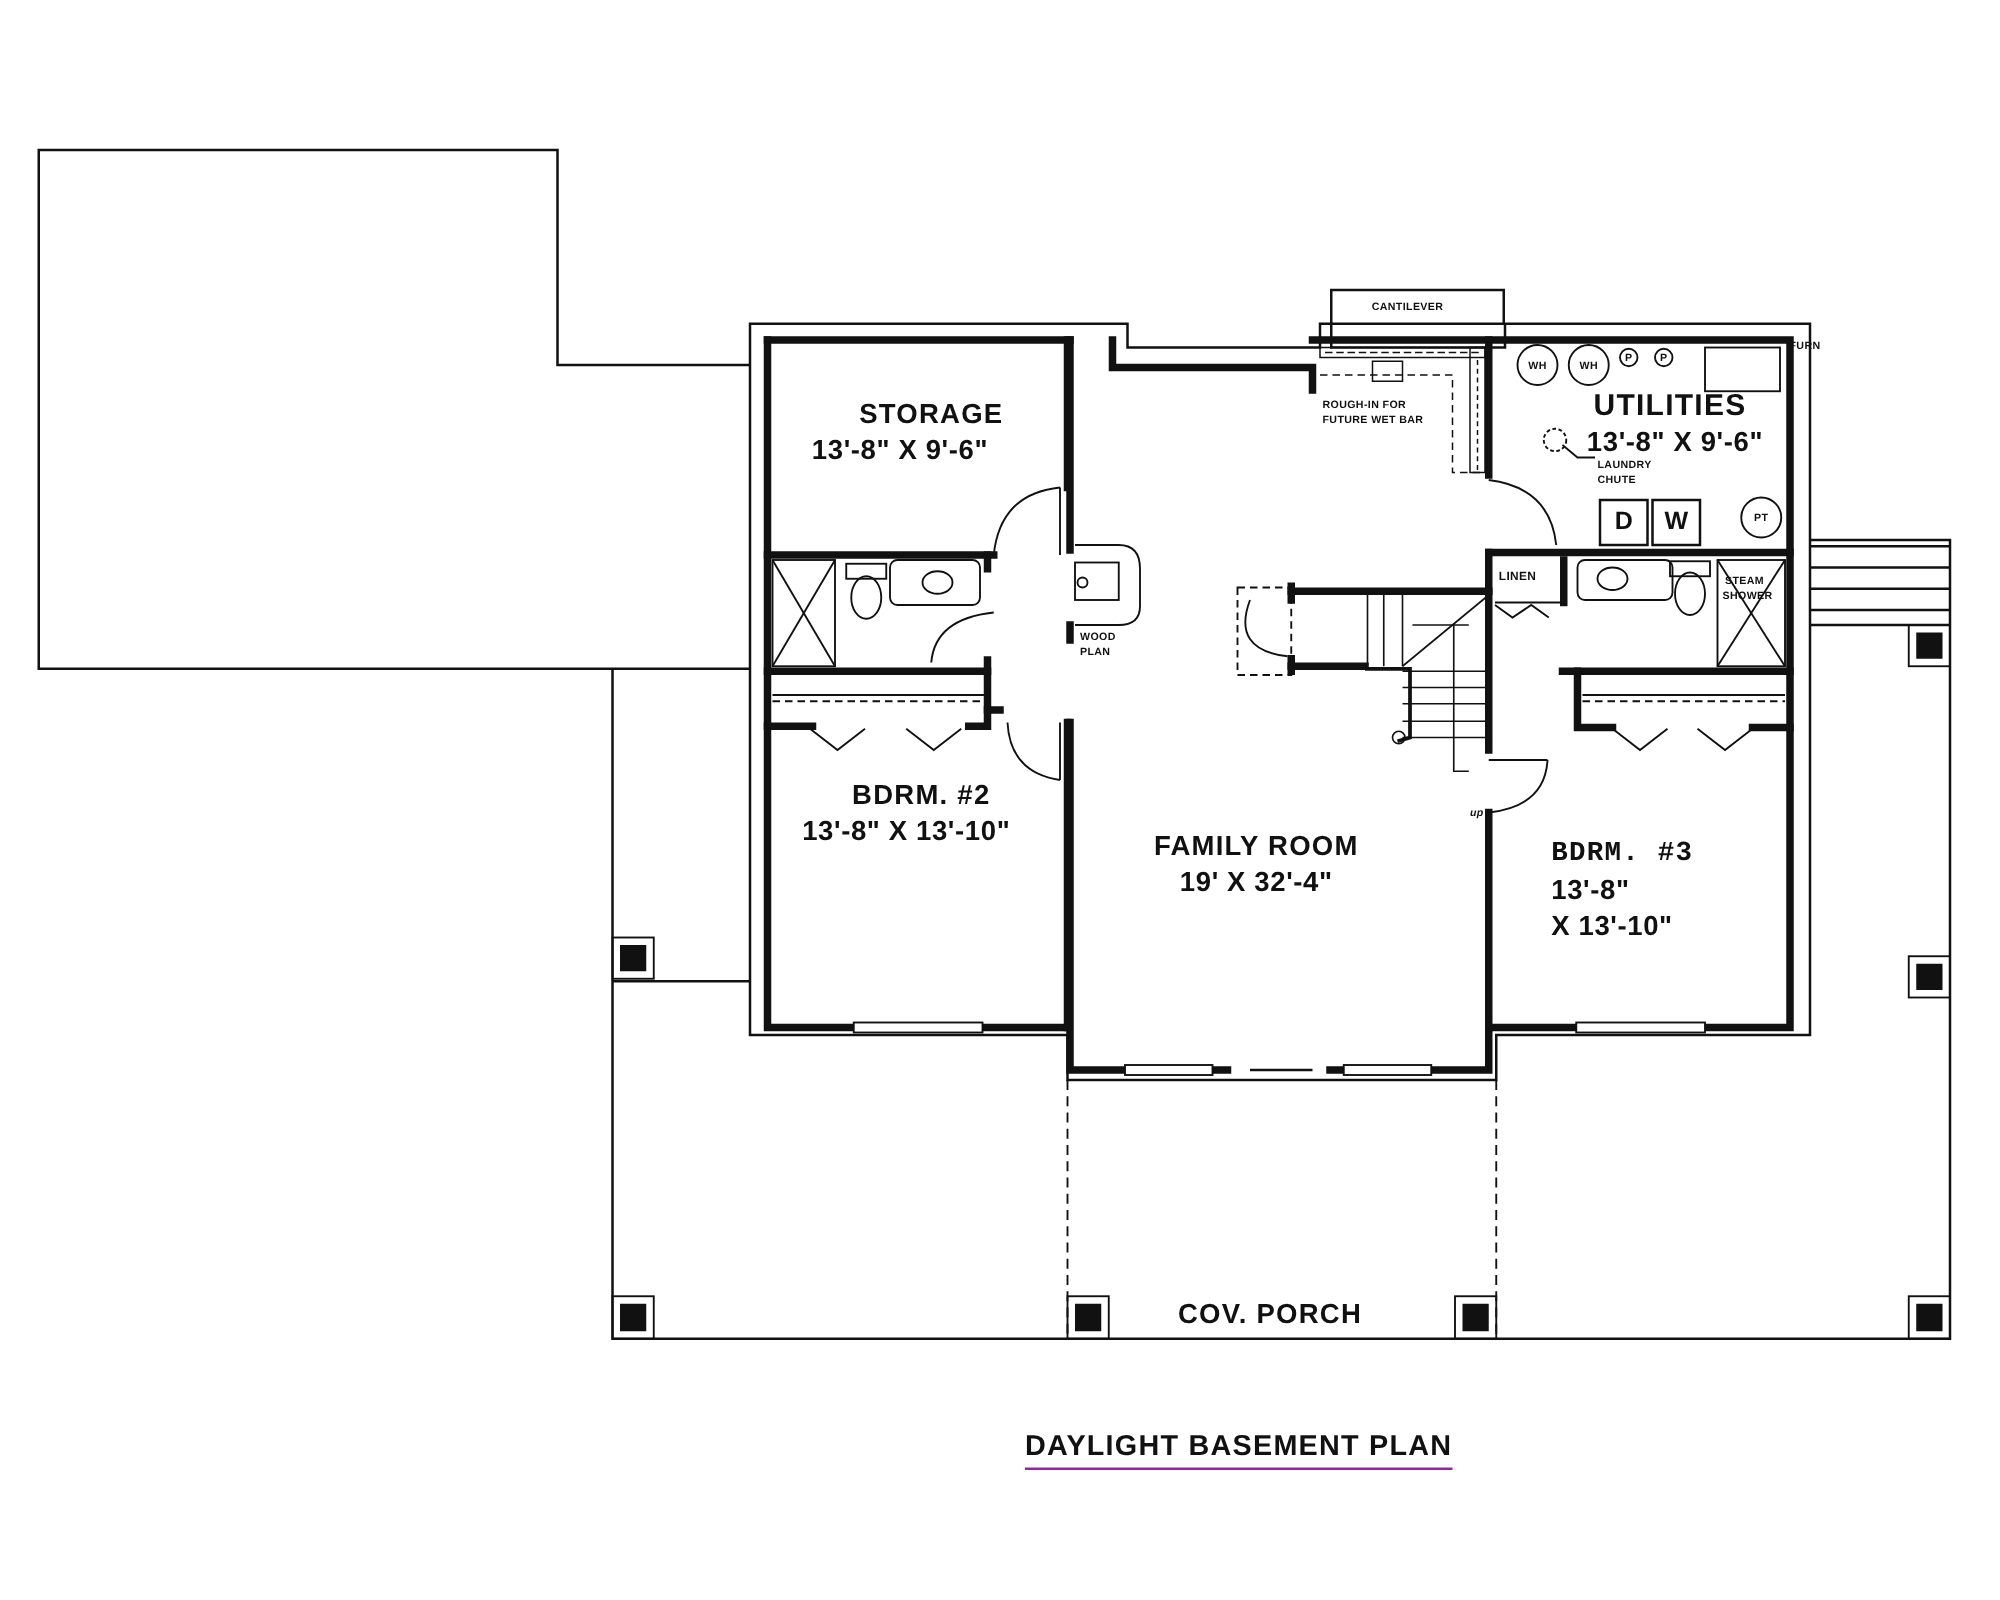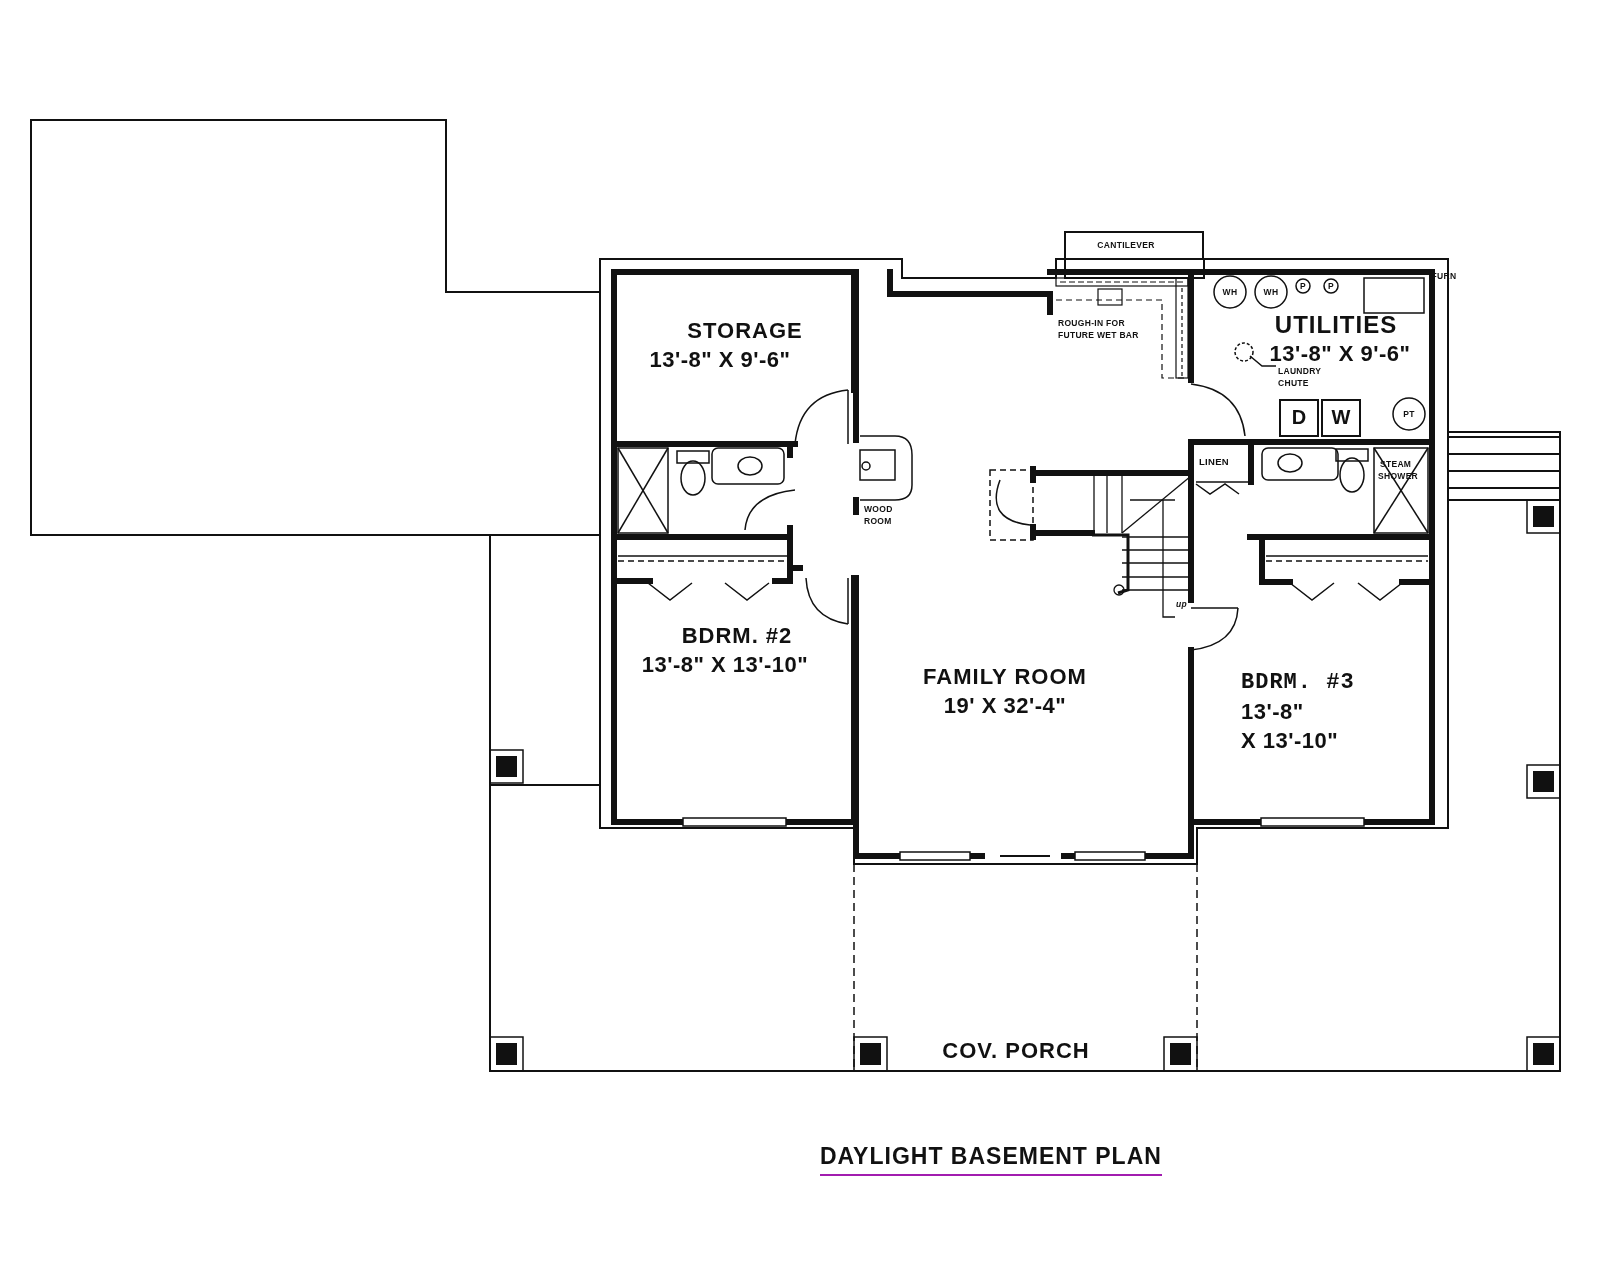--- a/index.html
+++ b/index.html
@@ -209,25 +209,25 @@
 <div class="lbl room-dim center" style="left:1340px;top:343px;">13'-8" X 9'-6"</div>
 
 <div class="lbl room-name center" style="left:1016px;top:1040px;">COV. PORCH</div>
 
 <div class="lbl tiny center" style="left:1126px;top:241px;">CANTILEVER</div>
 <div class="lbl tiny" style="left:1058px;top:319px;">ROUGH-IN FOR</div>
 <div class="lbl tiny" style="left:1058px;top:331px;">FUTURE WET BAR</div>
 <div class="lbl tiny" style="left:1278px;top:367px;">LAUNDRY</div>
 <div class="lbl tiny" style="left:1278px;top:379px;">CHUTE</div>
 <div class="lbl tiny" style="left:864px;top:505px;">WOOD</div>
-<div class="lbl tiny" style="left:864px;top:517px;">ROOM</div>
+<div class="lbl tiny" style="left:864px;top:517px;">PLAN</div>
 <div class="lbl small" style="left:1199px;top:457px;">LINEN</div>
 <div class="lbl tiny" style="left:1380px;top:460px;">STEAM</div>
 <div class="lbl tiny" style="left:1378px;top:472px;">SHOWER</div>
-<div class="lbl tiny" style="left:1176px;top:600px;font-style:italic;">up</div>
+<div class="lbl tiny" style="left:1176px;top:646px;font-style:italic;">up</div>
 
 <div class="lbl tiny center" style="left:1230px;top:288px;">WH</div>
 <div class="lbl tiny center" style="left:1271px;top:288px;">WH</div>
 <div class="lbl tiny center" style="left:1303px;top:282px;">P</div>
 <div class="lbl tiny center" style="left:1331px;top:282px;">P</div>
 <div class="lbl tiny center" style="left:1408px;top:272px;margin-left:36px;">FURN</div>
 <div class="lbl tiny center" style="left:1409px;top:410px;">PT</div>
 <div class="lbl center" style="left:1299px;top:407px;font-size:20px;">D</div>
 <div class="lbl center" style="left:1341px;top:407px;font-size:20px;">W</div>
 

